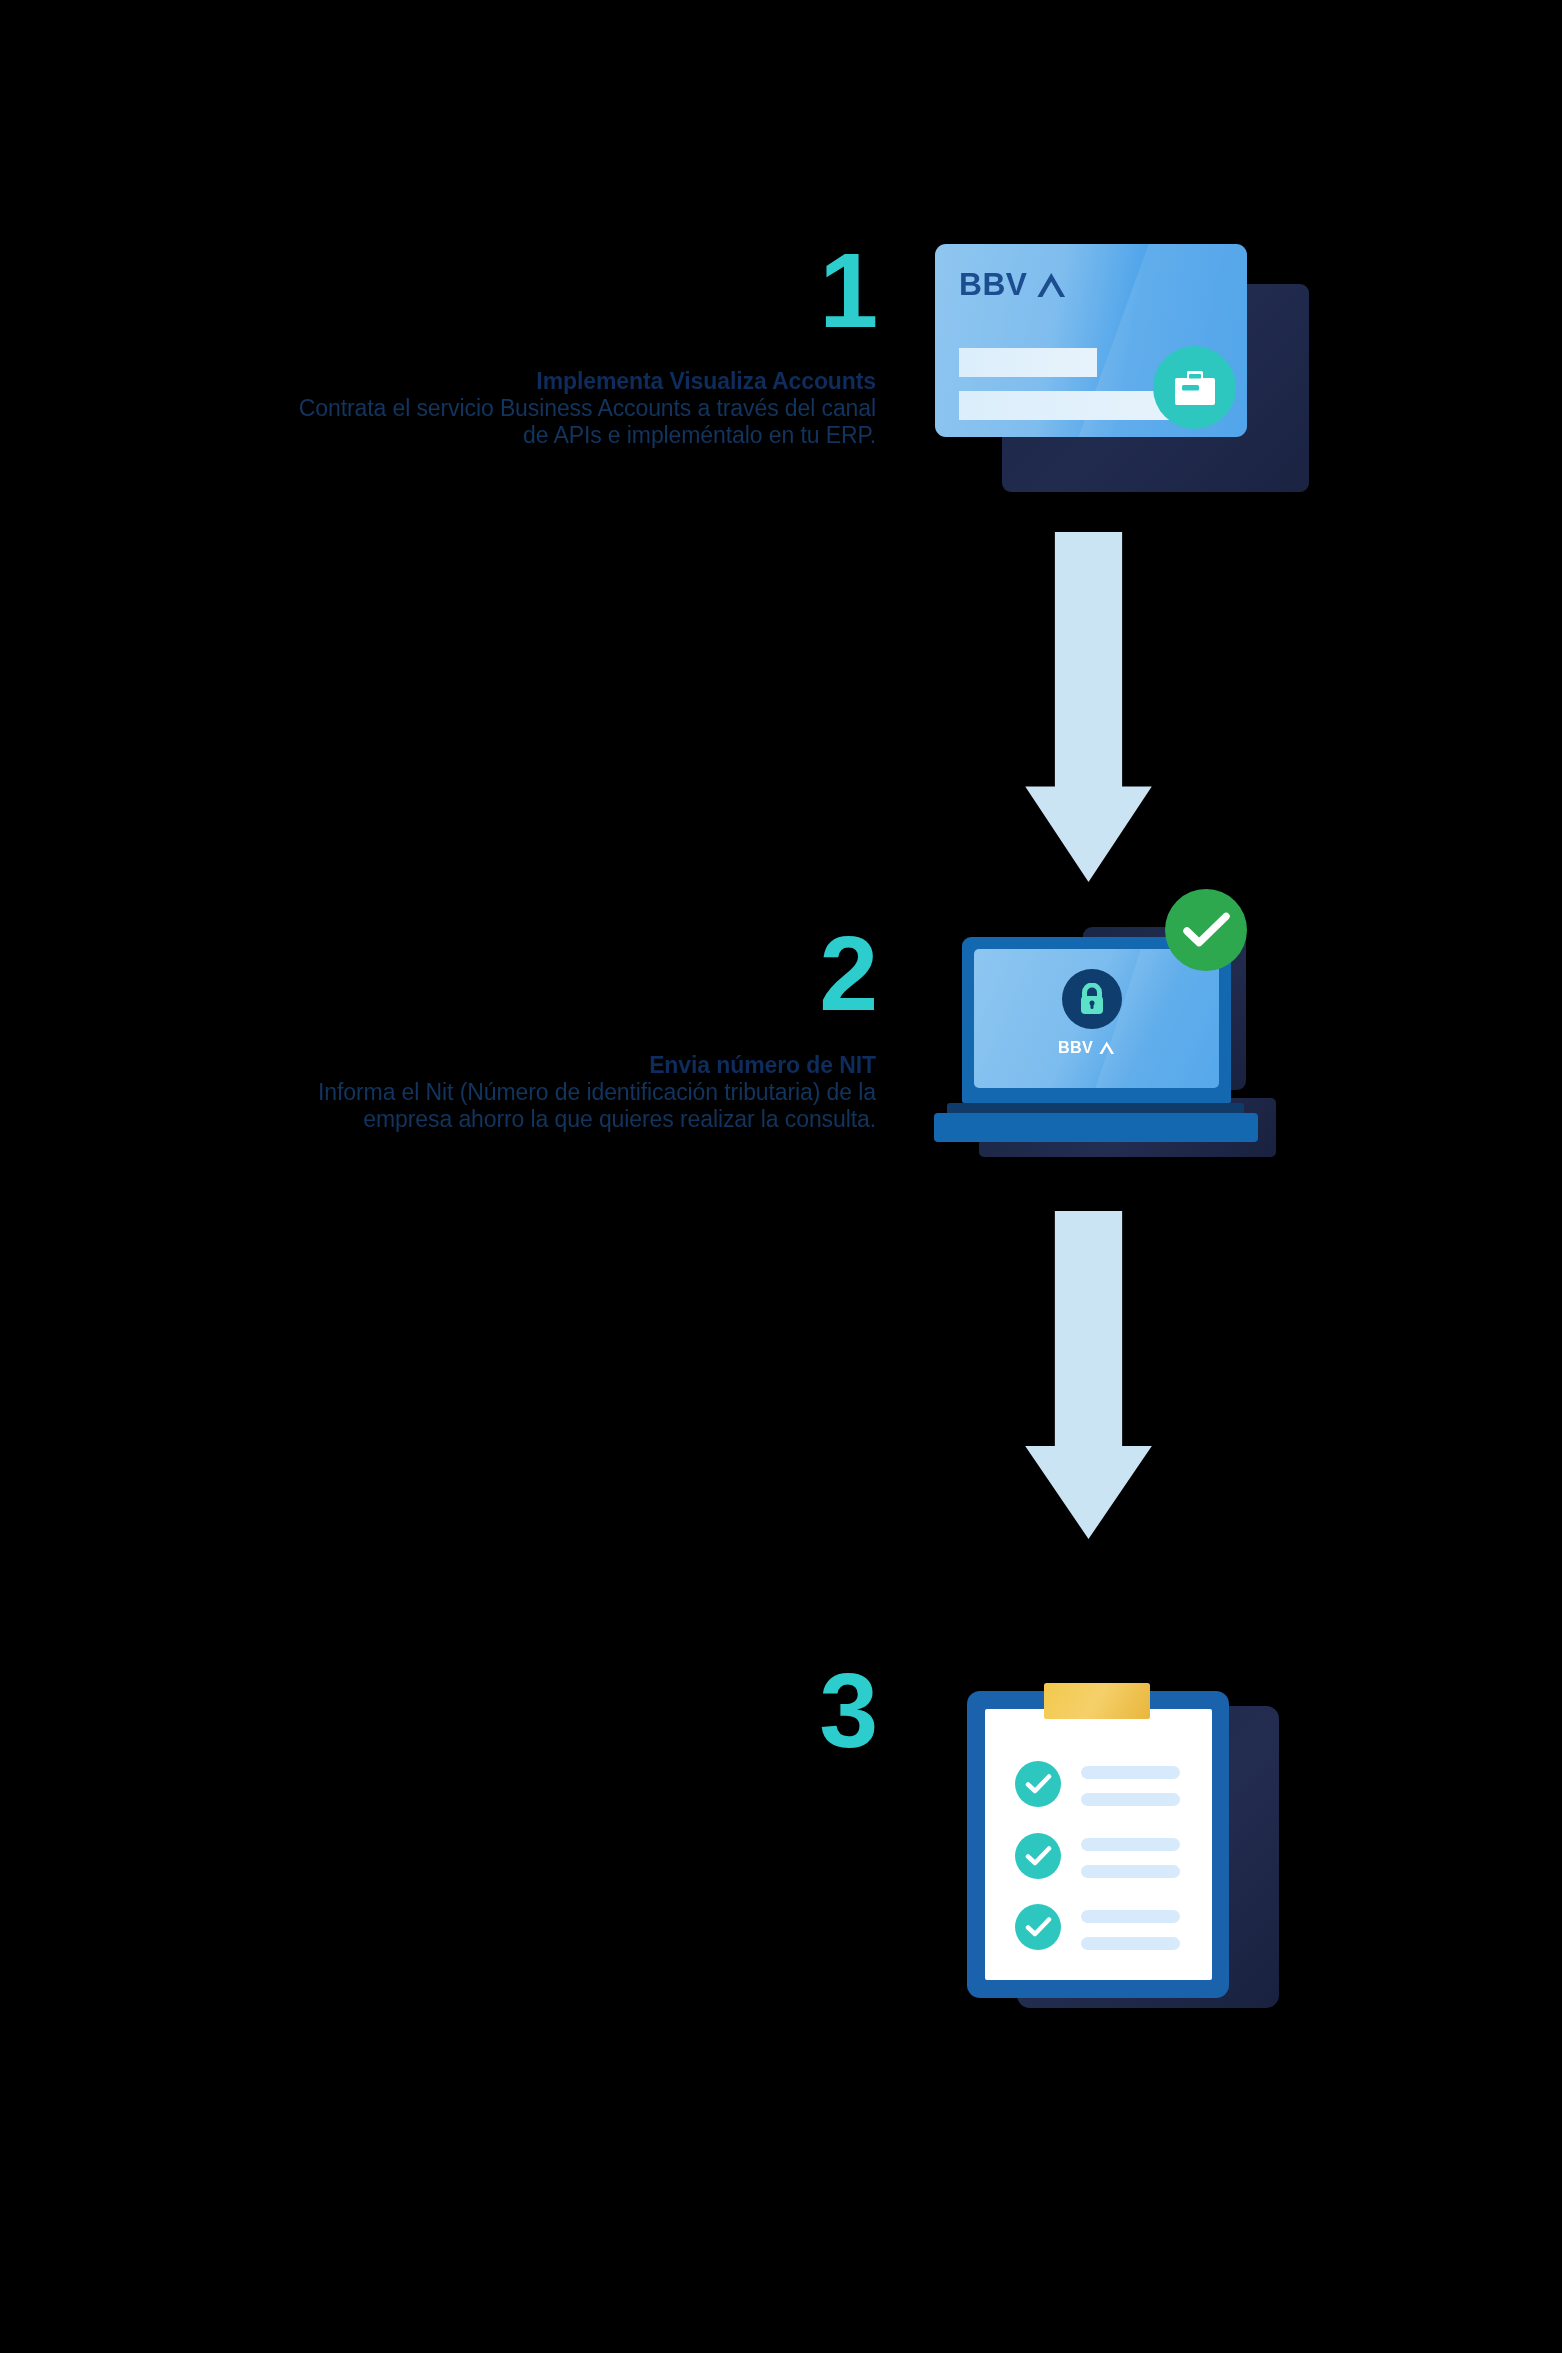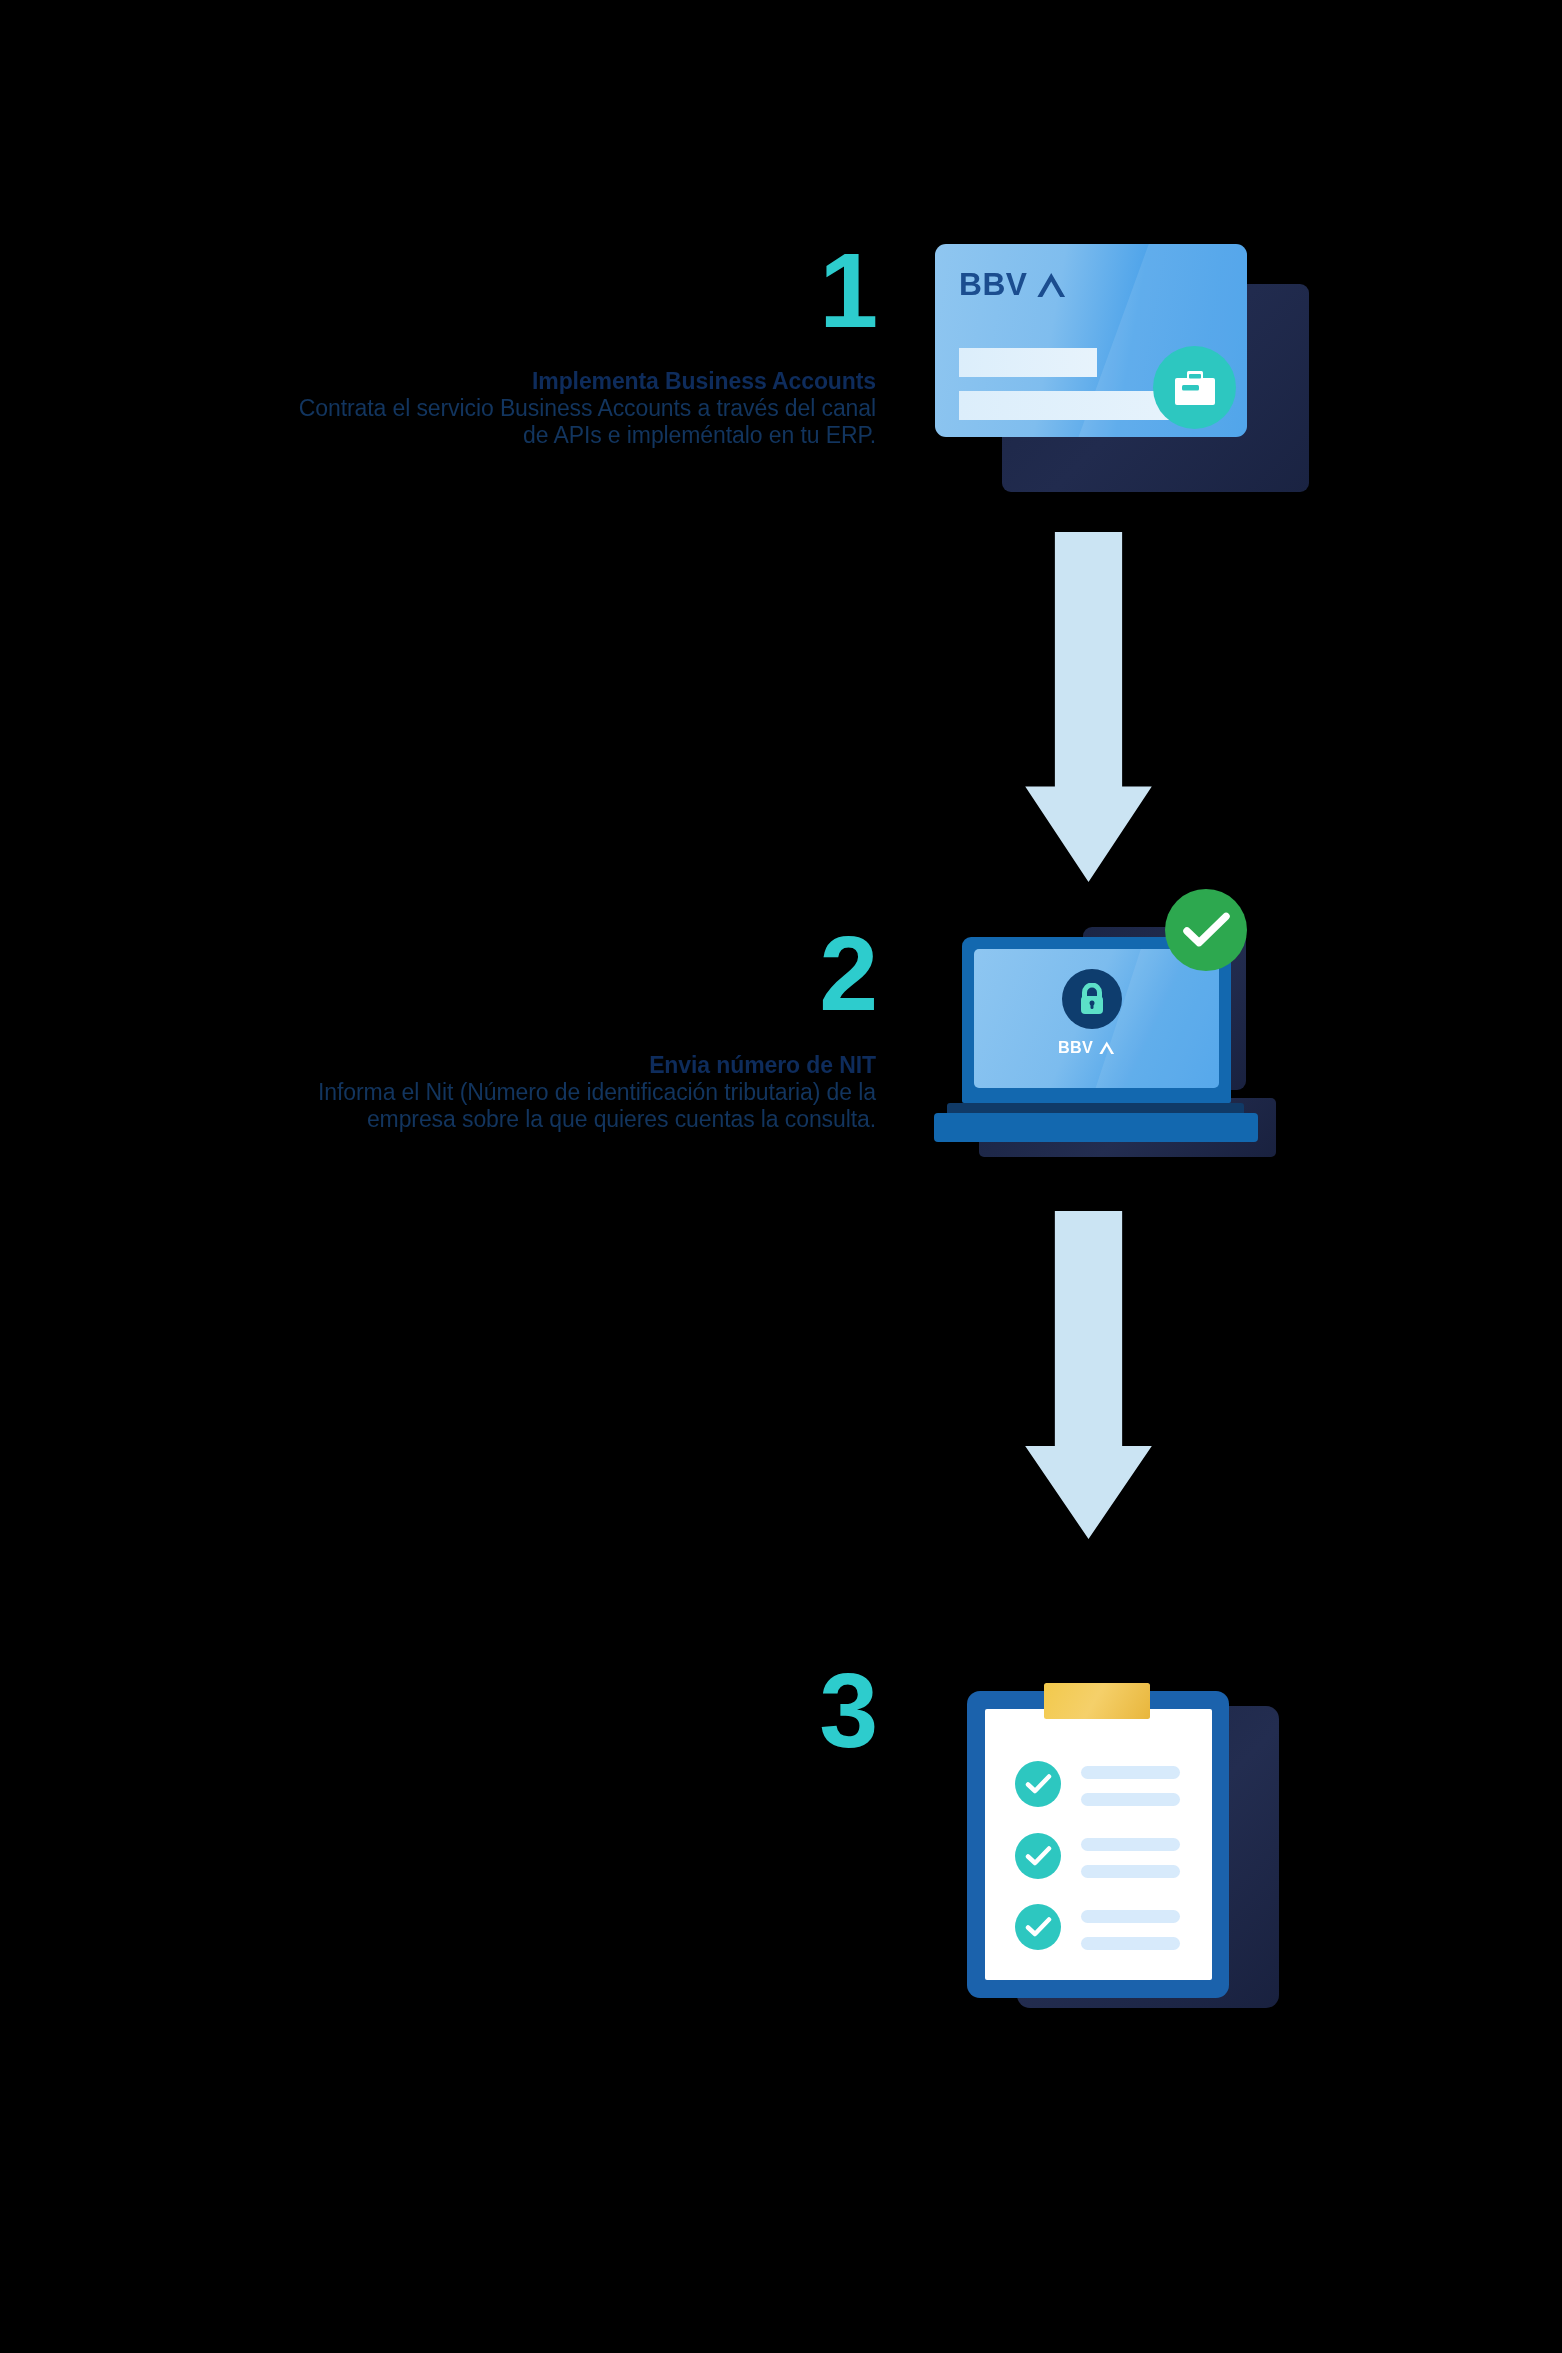--- a/index.html
+++ b/index.html
@@ -202,21 +202,21 @@
 </head>
 <body>
 
 <div class="canvas">
 
   <div class="step" style="left:0; top:0; width:1563px; height:544px;">
 
     <div class="step-number" style="right:687px; top:237px; width:148px; font-size:106px;">1</div>
 
     <div class="step-text" style="right:687px; top:368px; width:608px;">
-      <p class="step-title">Implementa Business Accounts</p>
+      <p class="step-title">Implementa Visualiza Accounts</p>
       <p class="step-desc">Contrata el servicio Business Accounts a través del canal de APIs e impleméntalo en tu ERP.</p>
     </div>
 
     <div class="art" style="left:930px; top:232px; width:405px; height:292px;">
 
       <div class="card-shadow" style="left:72px; top:52px; width:307px; height:208px;"></div>
 
       <div class="card-front" style="left:5px; top:12.4px; width:312px; height:193px;">
         <div class="card-sheen"></div>
         <div class="bbva-logo" style="left:24px; top:24px; font-size:33px;">
@@ -245,21 +245,21 @@
       <path d="M62 0 H198 V515 H258 L130 708 L2 515 H62 Z" fill="#CBE4F3"></path>
     </svg>
   </div>
 
   <div class="step" style="left:0; top:880px; width:1563px; height:544px;">
 
     <div class="step-number" style="right:687px; top:40px; width:148px; font-size:106px;">2</div>
 
     <div class="step-text" style="right:687px; top:172px; width:608px;text-align:right;">
       <p class="step-title">Envia número de NIT</p>
-      <p class="step-desc">Informa el Nit (Número de identificación tributaria) de la empresa sobre la que quieres cuentas la consulta.</p>
+      <p class="step-desc">Informa el Nit (Número de identificación tributaria) de la empresa ahorro la que quieres realizar la consulta.</p>
     </div>
 
     <div class="art" style="left:920px; top:0px; width:405px; height:307px;">
 
       <div class="laptop-shadow" style="left:163px; top:47px; width:163px; height:163px; border-radius:9px;"></div>
       <div class="laptop-shadow" style="left:59px; top:218px; width:297px; height:59px; border-radius:5px;"></div>
 
       <div class="laptop-body" style="left:42px; top:57px; width:269px; height:166px;"></div>
 
       <div class="laptop-screen" style="left:54px; top:69px; width:245px; height:139px;">

